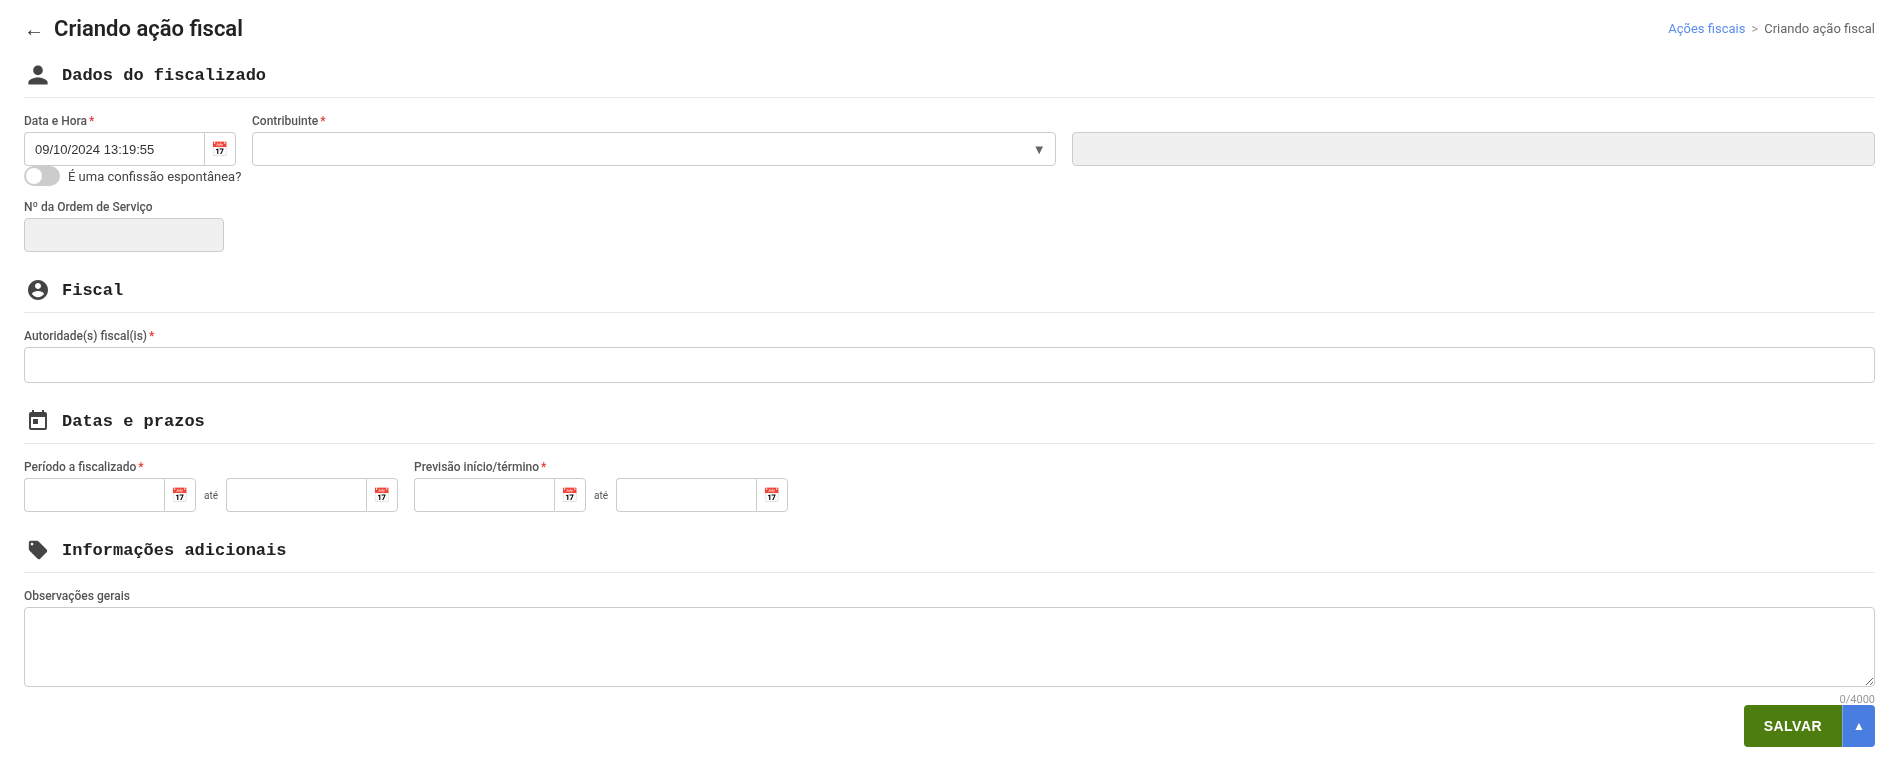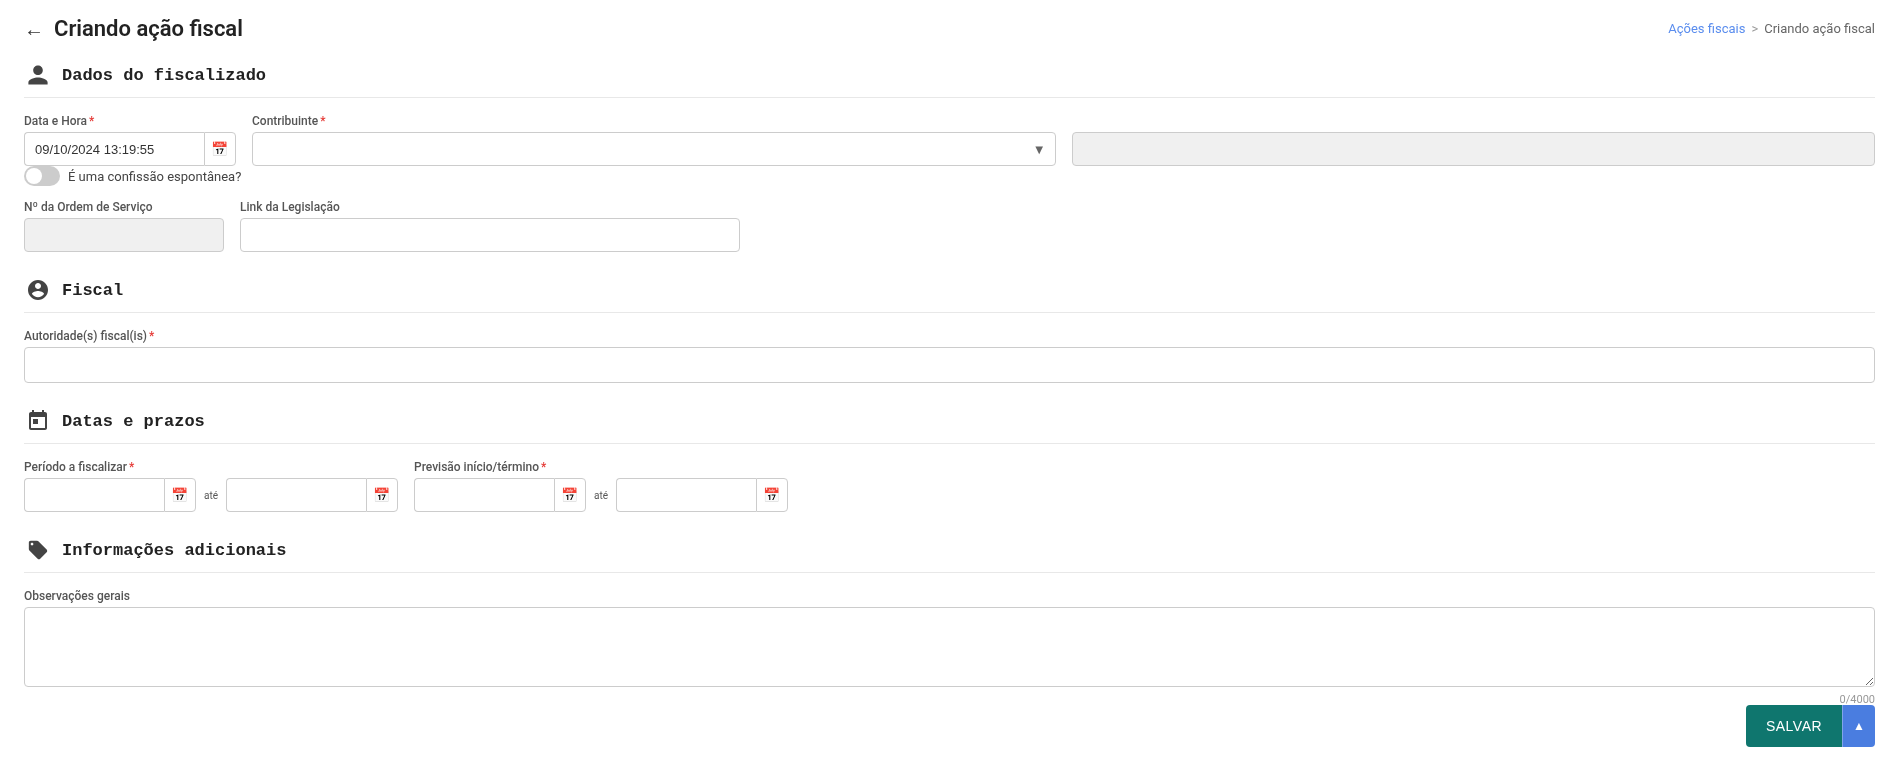--- a/index.html
+++ b/index.html
@@ -303,26 +303,26 @@
       padding: 10px 24px;
       background: transparent;
     }
 
     .save-btn-group {
       display: flex;
       align-items: stretch;
     }
 
     .save-btn {
-      background: #0f766e;
+      background: #4d7c0f;
       color: white;
       border: none;
       padding: 13px 20px;
       font-size: 14px;
-      font-weight: 400;
+      font-weight: 700;
       cursor: pointer;
       border-radius: 4px 0 0 4px;
       letter-spacing: 0.5px;
     }
 
     .save-btn-arrow {
       background: #4a7de0;
       color: white;
       border: none;
       border-left: 1px solid rgba(255,255,255,0.3);
@@ -405,24 +405,20 @@
       </label>
       <span class="toggle-label">É uma confissão espontânea?</span>
     </div>
 
     <div class="form-row">
       <div class="form-group">
         <label class="form-label">Nº da Ordem de Serviço</label>
         <input type="text" class="form-input readonly w-200" readonly="" style="">
       </div>
 
-      <div class="form-group">
-        <label class="form-label">Link da Legislação</label>
-        <input type="text" class="form-input w-500" style="">
-      </div>
     </div>
   </div>
 
   <div class="section-block">
     <div class="section-header">
       <div class="section-icon">
         <svg width="24" height="24" viewBox="0 0 24 24" fill="currentColor">
           <path d="M12 2C6.48 2 2 6.48 2 12s4.48 10 10 10 10-4.48 10-10S17.52 2 12 2zm0 3c1.66 0 3 1.34 3 3s-1.34 3-3 3-3-1.34-3-3 1.34-3 3-3zm0 14.2c-2.5 0-4.71-1.28-6-3.22.03-1.99 4-3.08 6-3.08 1.99 0 5.97 1.09 6 3.08-1.29 1.94-3.5 3.22-6 3.22z"></path>
         </svg>
       </div>
@@ -444,21 +440,21 @@
           <path d="M19 3h-1V1h-2v2H8V1H6v2H5c-1.11 0-1.99.9-1.99 2L3 19c0 1.1.89 2 2 2h14c1.1 0 2-.9 2-2V5c0-1.1-.9-2-2-2zm0 16H5V8h14v11zM7 10h5v5H7z"></path>
         </svg>
       </div>
       <span class="section-title">Datas e prazos</span>
     </div>
 
     <div class="form-row">
 
       <div class="form-group">
         <label class="form-label">
-          <span>Período a fiscalizar</span><span class="required-star">*</span>
+          <span>Período a fiscalizado</span><span class="required-star">*</span>
         </label>
         <div class="period-row">
           <div class="date-input-group">
             <input type="text" class="form-input w-140" style="">
             <button class="calendar-btn">
               <span>📅</span>
             </button>
           </div>
           <span class="ate-label">até</span>
           <div class="date-input-group">

